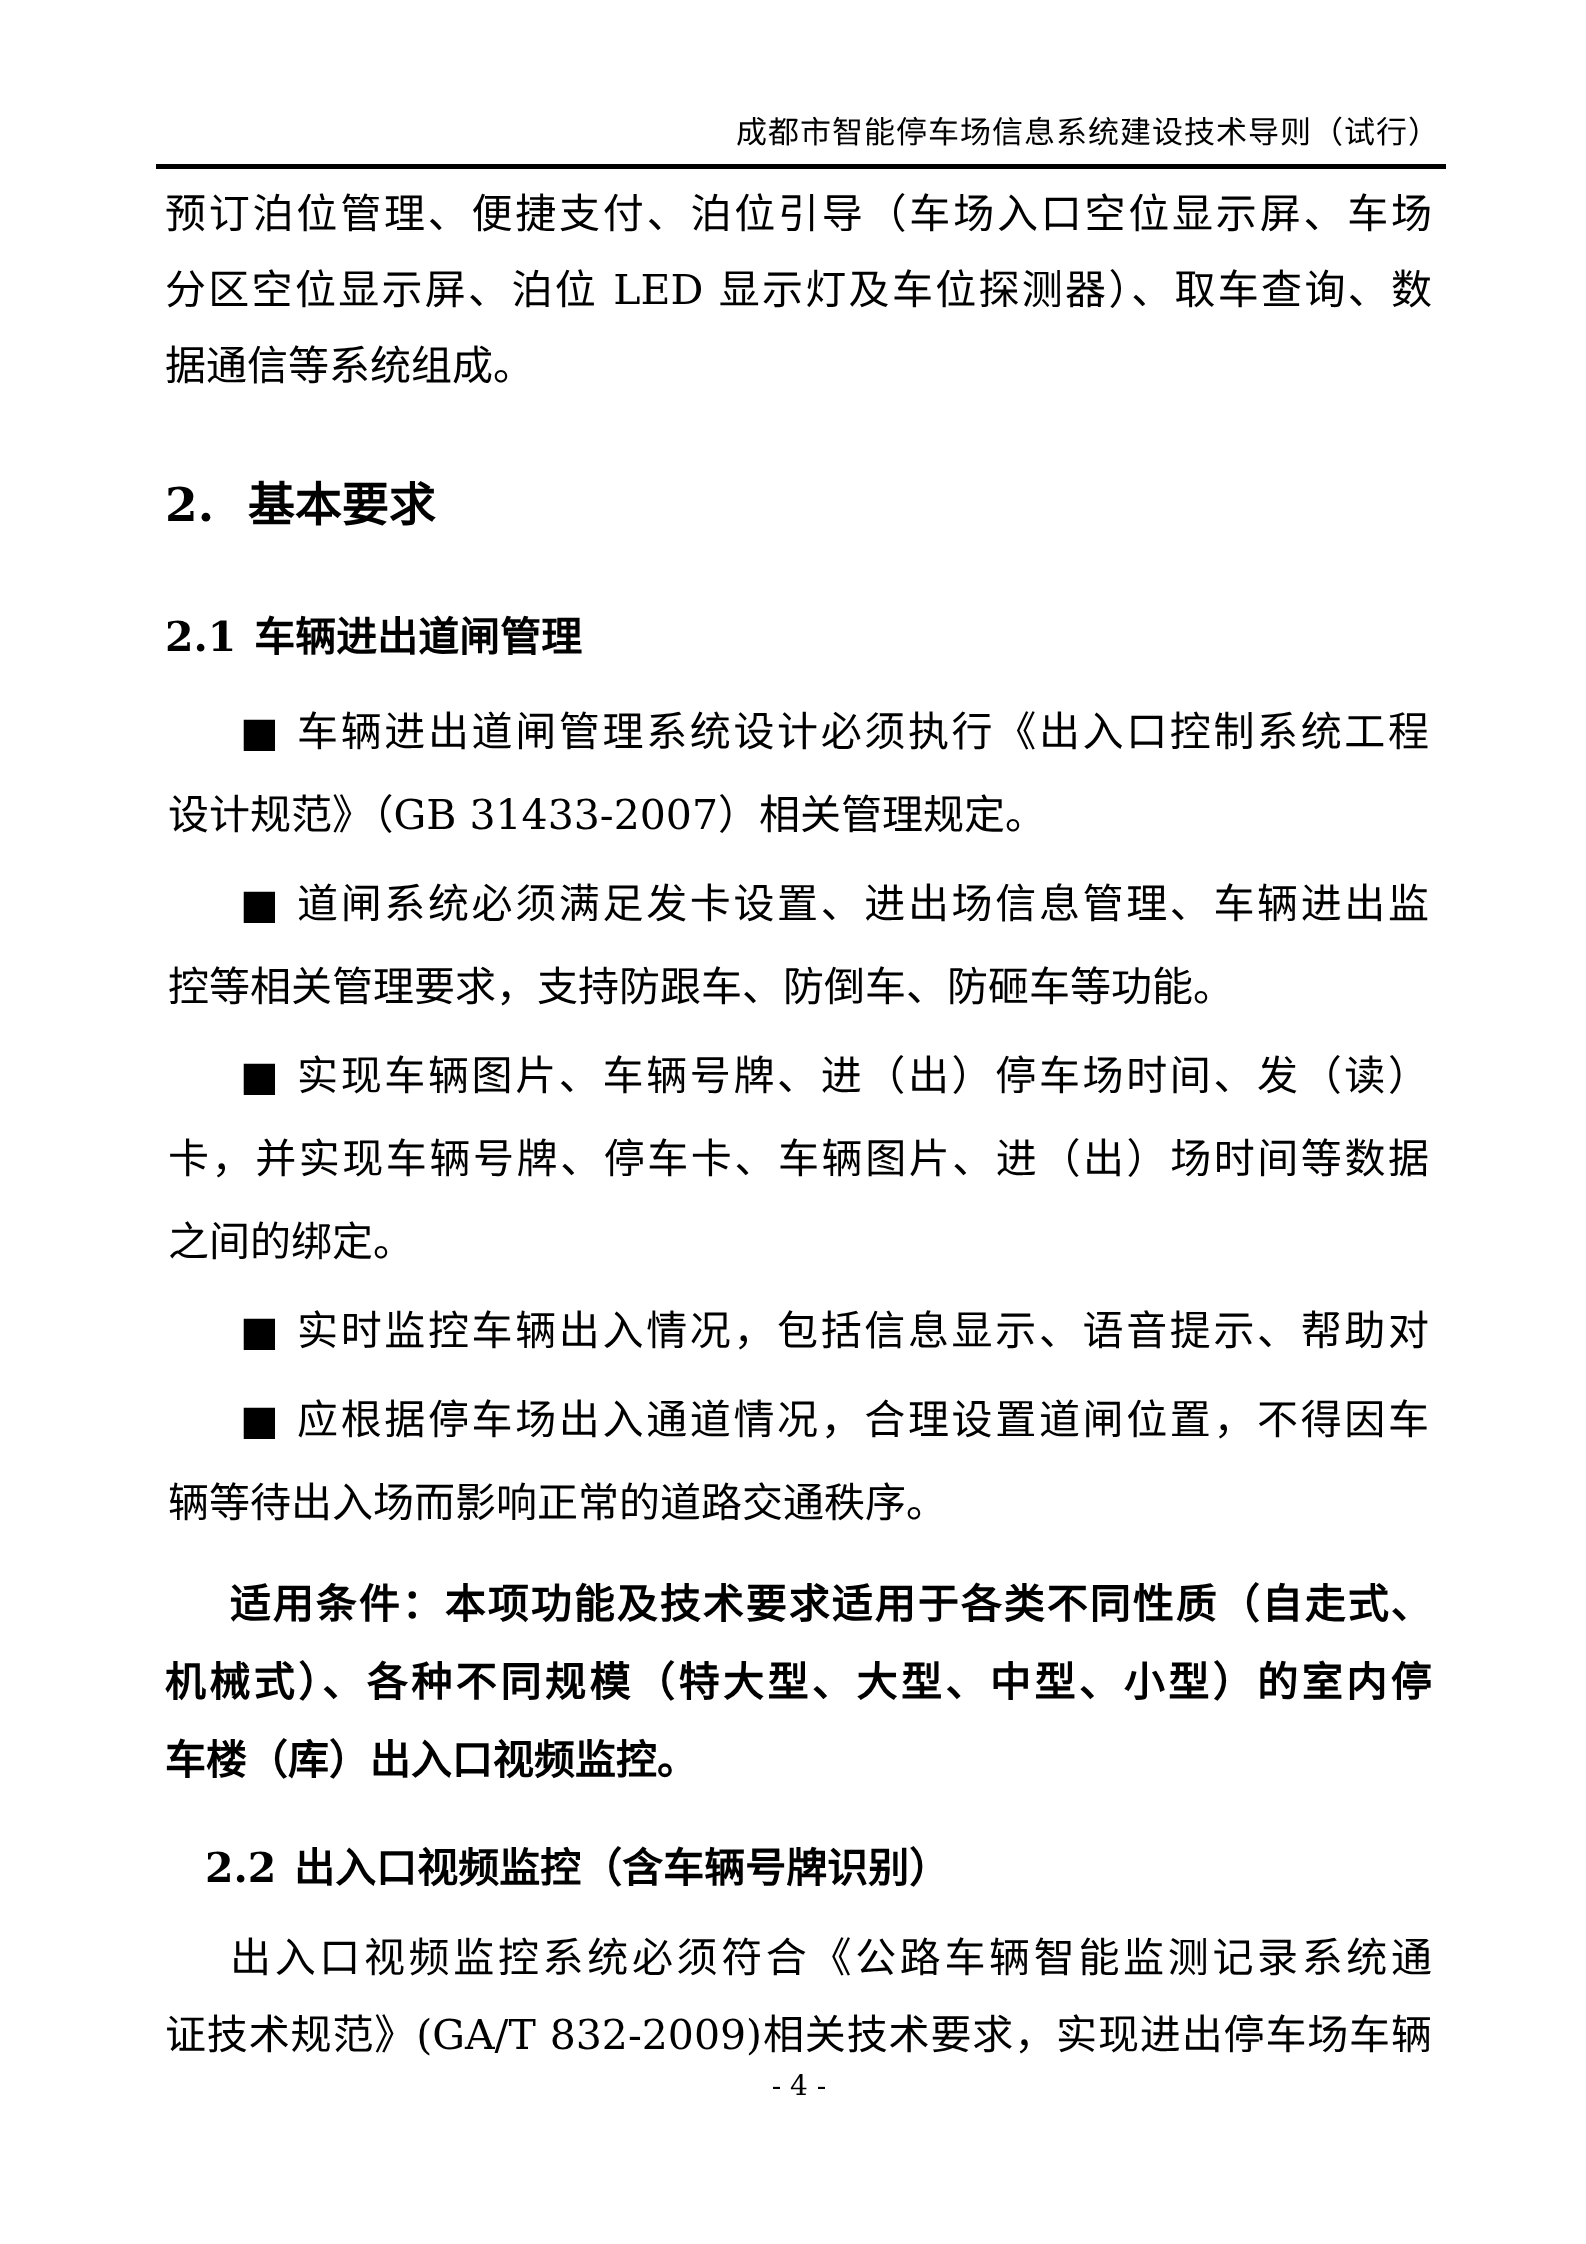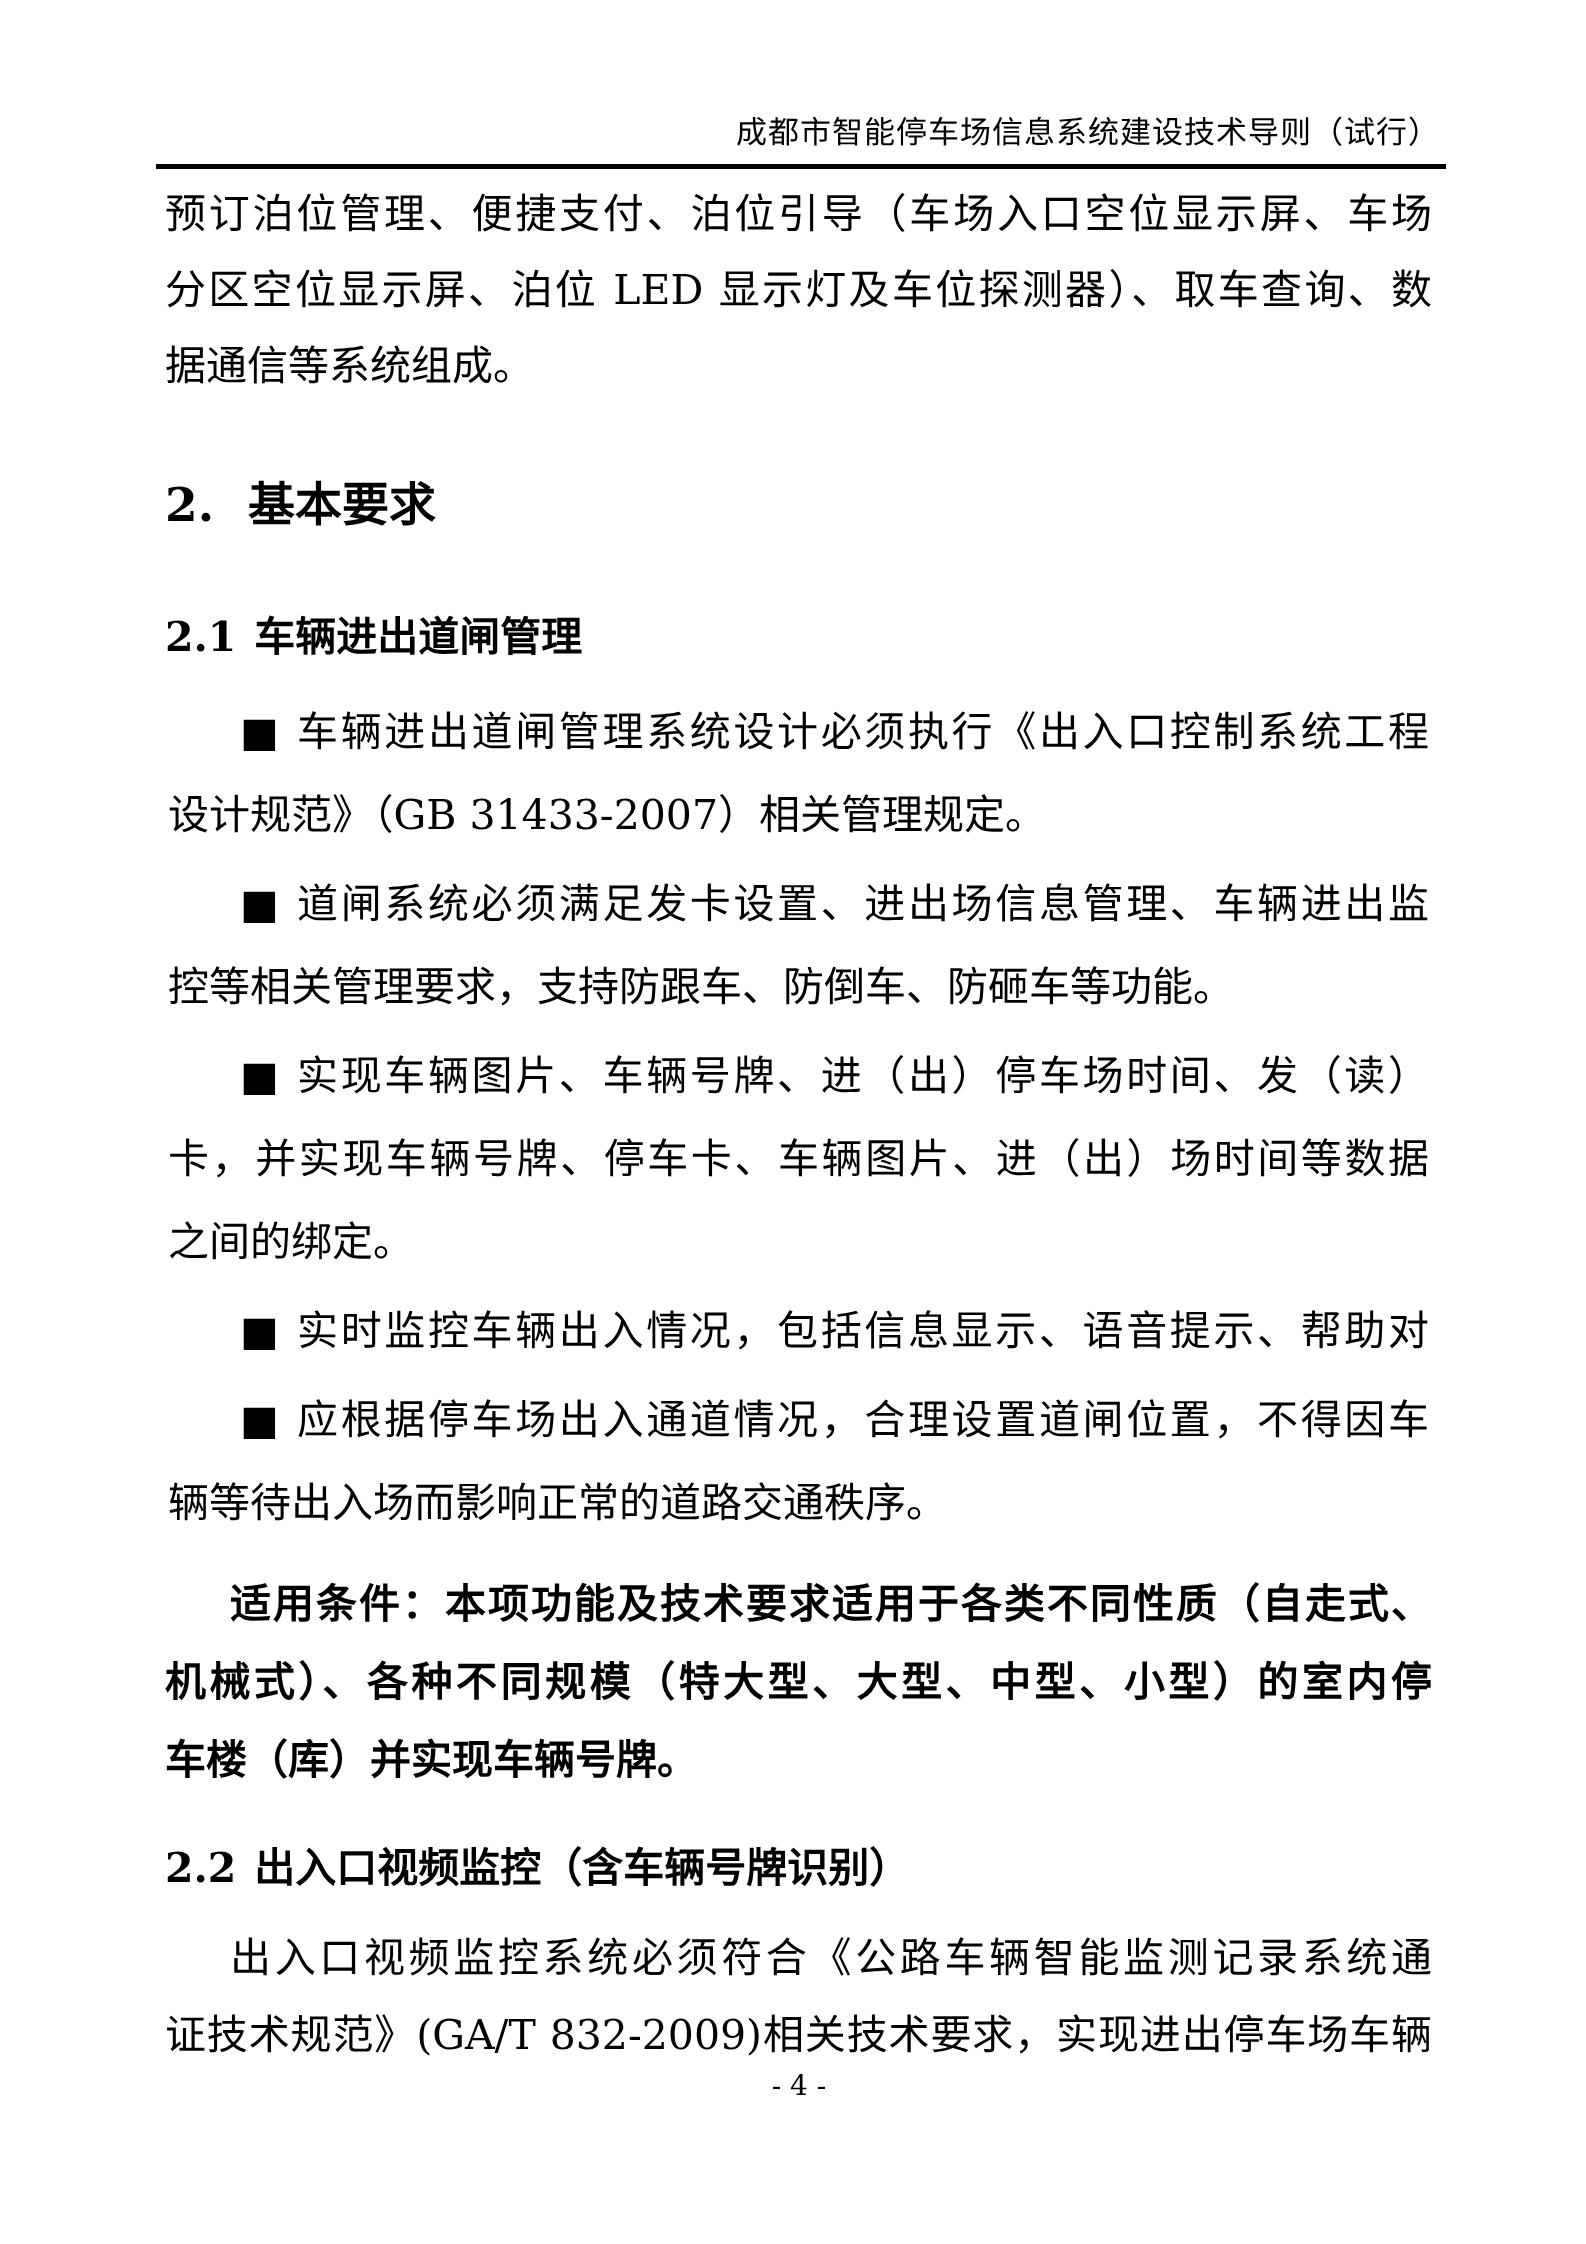--- a/index.html
+++ b/index.html
@@ -56,21 +56,21 @@
     line-height:76px;
   }
   .h1 .num { margin-right:28px; }
 
   .h2 {
     font-size:41px;
     font-weight:700;
   }
   .h2 .num { margin-right:12px; }
   .h2-1 { margin-top:56px; line-height:64px; }
-  .h2-2 { margin-top:32px; line-height:62px; }
+  .h2-2 { margin-top:32px; line-height:62px;margin-left:40px; }
 
   .bullets { margin-top:13px; }
   .bullets .ln { line-height:77px; }
 
   .applicable { margin-top:11px; font-weight:700; }
   .applicable .ln { line-height:72px; }
 
   .closing { margin-top:15px; }
   .closing .ln { line-height:71px; }
 
@@ -129,21 +129,21 @@
       </div>
       <div>
         <div class="ln fill ind-b">■ 应根据停车场出入通道情况，合理设置道闸位置，不得因车</div>
         <div class="ln">辆等待出入场而影响正常的道路交通秩序。</div>
       </div>
     </div>
 
     <div class="applicable">
       <div class="ln fill ind-t">适用条件：本项功能及技术要求适用于各类不同性质（自走式、</div>
       <div class="ln fill">机械式）、各种不同规模（特大型、大型、中型、小型）的室内停</div>
-      <div class="ln">车楼（库）并实现车辆号牌。</div>
+      <div class="ln">车楼（库）出入口视频监控。</div>
     </div>
 
     <div class="h2 h2-2">
       <span class="num">2.2</span><span>出入口视频监控（含车辆号牌识别）</span>
     </div>
 
     <div class="closing">
       <div class="ln fill ind-t">出入口视频监控系统必须符合《公路车辆智能监测记录系统通</div>
       <div class="ln fill">证技术规范》(GA/T 832-2009)相关技术要求，实现进出停车场车辆</div>
     </div>

